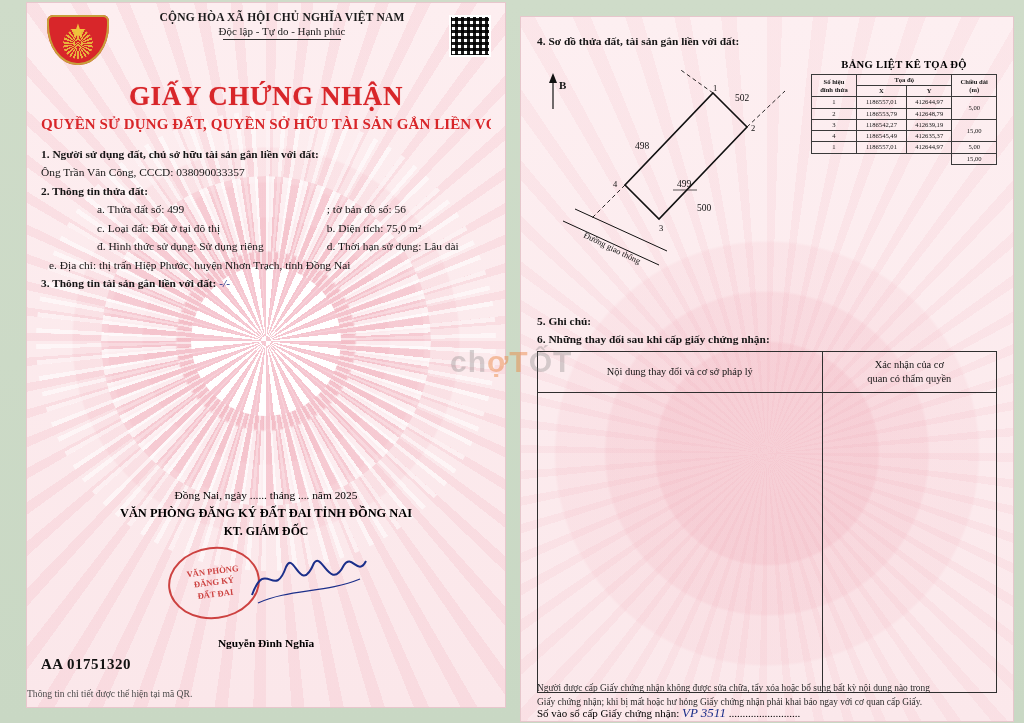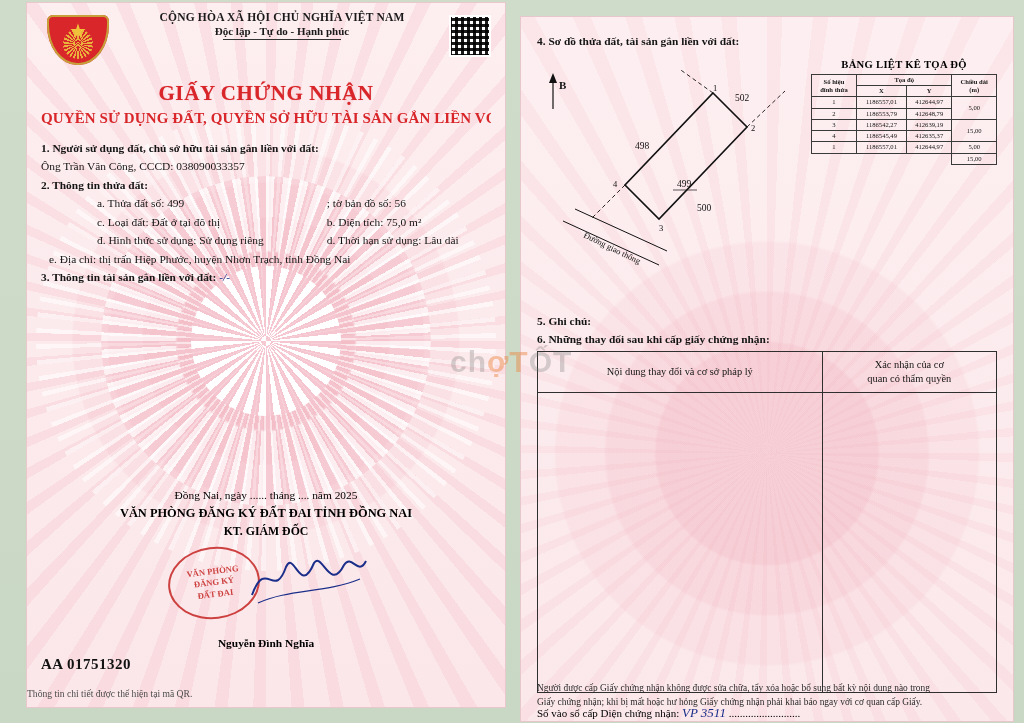--- a/index.html
+++ b/index.html
@@ -75,36 +75,36 @@
     position: absolute; left: 50%; top: 14px; margin-left: -15px;
     width: 30px; height: 30px; border-radius: 50%;
     background: repeating-conic-gradient(from 0deg at 50% 50%, #e8b23c 0deg 8deg, #d8262a 8deg 16deg);
   }
   .emblem .star5 {
     position: absolute; left: 50%; top: 6px; margin-left: -9px;
     font-size: 20px; color: #f0c23c; line-height: 1;
   }
   .head-center { flex: 1; text-align: center; }
   .nation { font-size: 11.5px; font-weight: bold; letter-spacing: .2px; color: #1a1a1a; }
-  .motto { font-size: 11px; font-weight: bold; color: #1a1a1a; margin-top: 2px; }
+  .motto { font-size: 11px; font-weight: normal; color: #1a1a1a; margin-top: 2px; }
   .motto-underline { width: 118px; height: 1px; background: #333; margin: 2px auto 0; }
   .qr { width: 42px; height: 42px; flex: 0 0 42px; margin-top: 4px; }
   .qr-px {
     width: 42px; height: 42px;
     background-color: #fff;
     background-image:
       repeating-linear-gradient(90deg, #1b1b1b 0 3px, transparent 3px 6px),
       repeating-linear-gradient(0deg, #1b1b1b 0 3px, transparent 3px 6px);
     background-blend-mode: multiply;
     box-shadow: inset 0 0 0 2px #fff;
   }
 
   .title-main {
     text-align: center; color: #d8262a; font-weight: bold;
-    font-size: 21px; letter-spacing: .6px; margin-top: 12px;
+    font-size: 27px; letter-spacing: .6px; margin-top: 12px;
     text-shadow: 0 0 1px rgba(216,38,42,.4);
   }
   .title-sub {
     text-align: center; color: #d8262a; font-weight: bold;
     font-size: 15px; letter-spacing: .1px; margin-top: 4px; white-space: nowrap;
     overflow: hidden;
   }
 
   .body-text { margin-top: 12px; font-size: 11.4px; color: #141414; line-height: 1.62; }
   .body-text .b { font-weight: bold; }
@@ -358,21 +358,21 @@
             <th>Xác nhận của cơ<br>quan có thẩm quyền</th>
           </tr>
           <tr>
             <td></td>
             <td></td>
           </tr>
         </tbody>
           </table>
 
         <div class="book-no">
-          <span>Số vào sổ cấp Diện chứng nhận:</span>
+          <span>Số vào sổ cấp Giấy chứng nhận:</span>
           <span class="hand" style="font-size:13px">VP 3511</span>
           <span>..........................</span>
         </div>
       </div>
 
       <div class="bottom-note">
         <div>Người được cấp Giấy chứng nhận không được sửa chữa, tẩy xóa hoặc bổ sung bất kỳ nội dung nào trong</div>
         <div>Giấy chứng nhận; khi bị mất hoặc hư hỏng Giấy chứng nhận phải khai báo ngay với cơ quan cấp Giấy.</div>
       </div>
     </div>

